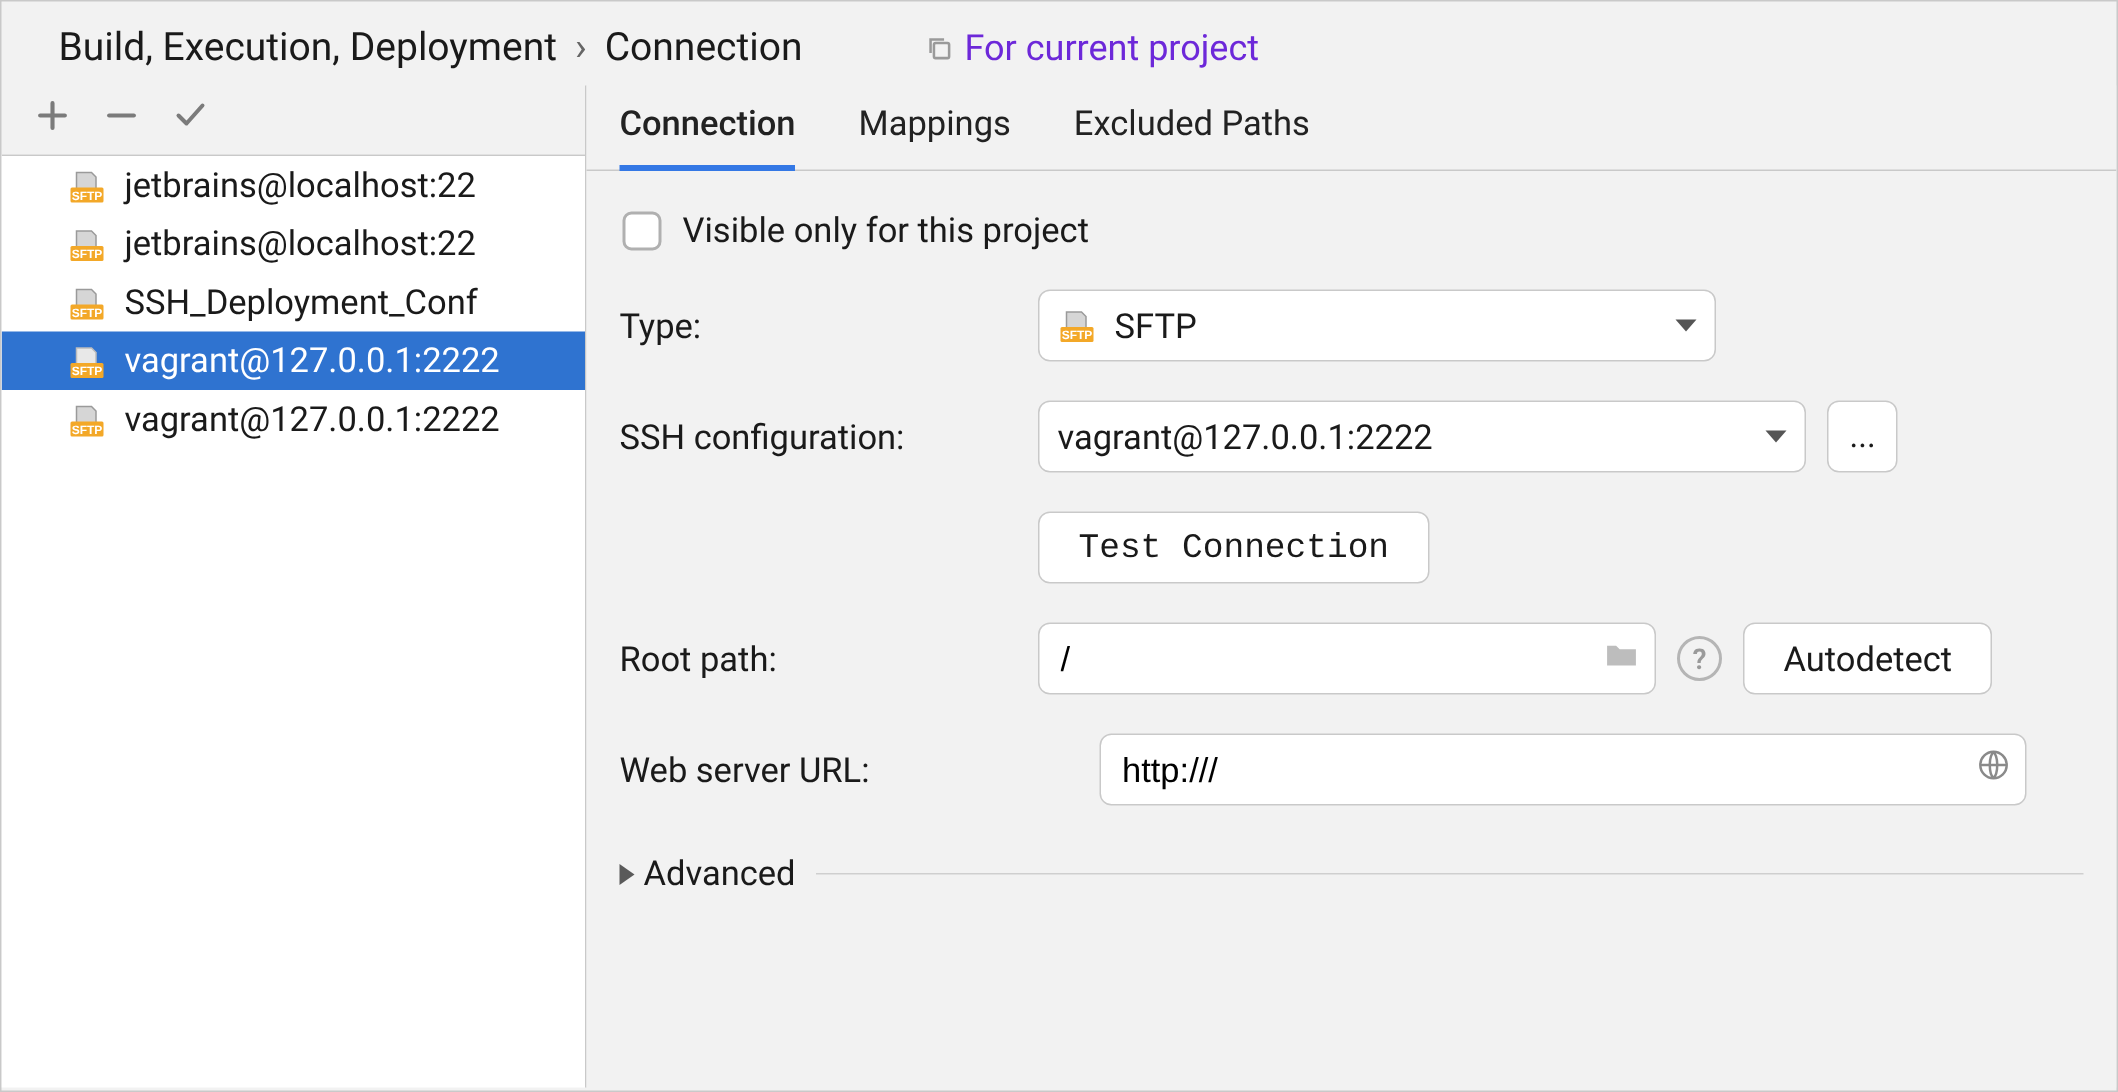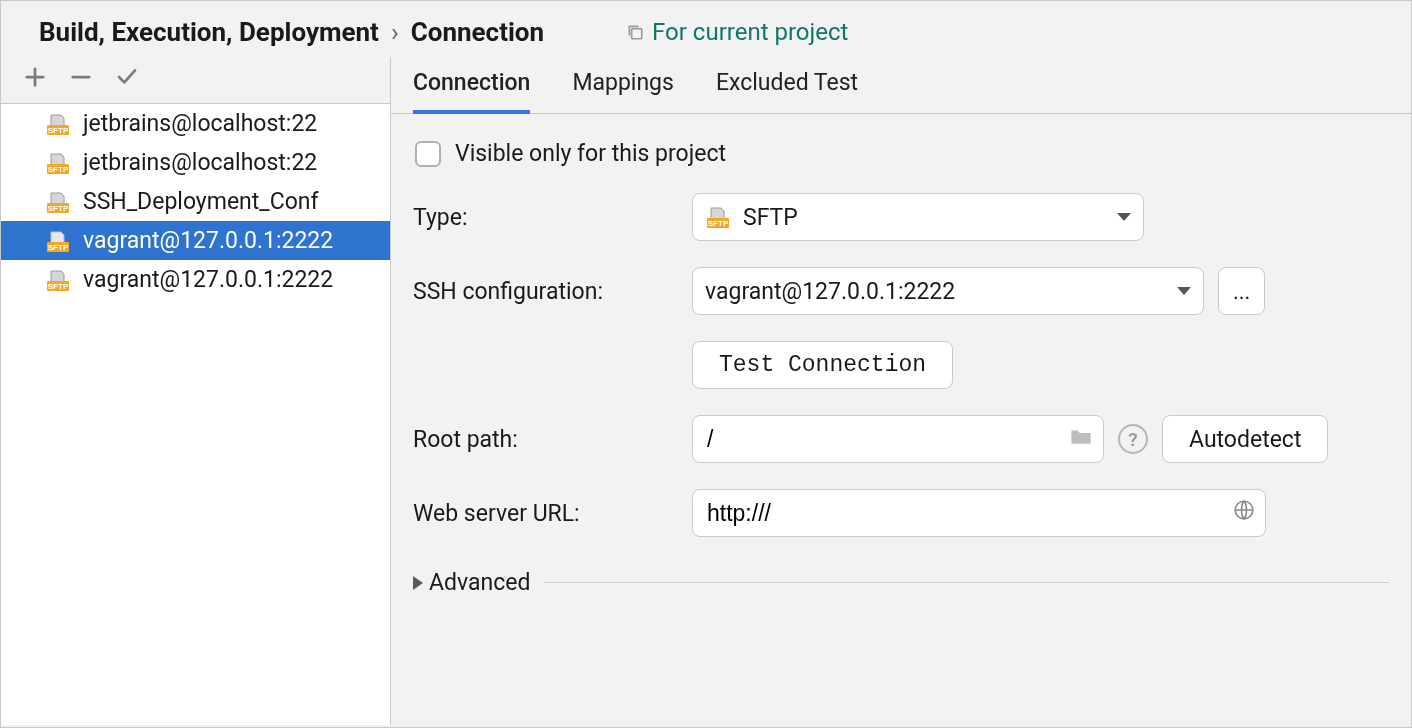--- a/index.html
+++ b/index.html
@@ -15,27 +15,27 @@
   }
 
   
   .breadcrumb-bar {
     display: flex;
     align-items: center;
     gap: 12px;
     padding: 16px 28px 10px 38px;
     font-size: 26px;
   }
-  .breadcrumb-item { font-weight: 700; }
+  .breadcrumb-item { font-weight: 400; }
   .breadcrumb-sep { color: #666; font-weight: 400; }
   .scope-note {
     display: flex;
     align-items: center;
     gap: 8px;
-    color: #0f766e;
+    color: #6d28d9;
     font-size: 24px;
     margin-left: 70px;
     font-weight: 400;
   }
   .scope-icon { width:18px; height:18px; display:inline-flex; }
 
   
   .split {
     display: flex;
     height: calc(100% - 58px);
@@ -193,21 +193,21 @@
     display: inline-flex;
     align-items: center;
     justify-content: center;
     cursor: pointer;
   }
   .btn.small { padding: 0 14px; font-size:22px; }
 
   .type-select { width: 452px; }
   .ssh-select { width: 512px; }
   .root-input { width: 412px; }
-  .url-input { width: 574px; }
+  .url-input { width: 618px; margin-left: 41px; }
 
   .help-circle {
     width: 30px; height:30px;
     border: 2px solid #b5b5b5;
     border-radius: 50%;
     display:inline-flex; align-items:center; justify-content:center;
     color:#9a9a9a; font-size:19px; font-weight:600;
   }
 
   .collapsible {
@@ -317,21 +317,21 @@
         <span>vagrant@127.0.0.1:2222</span>
       </div>
     </div>
   </div>
 
   <div class="right-pane">
 
     <div class="tabs">
       <div class="tab active">Connection</div>
       <div class="tab">Mappings</div>
-      <div class="tab">Excluded Test</div>
+      <div class="tab">Excluded Paths</div>
     </div>
 
     <div class="form">
 
       <div class="row checkbox-row">
         <div class="chk"></div>
         <span>Visible only for this project</span>
       </div>
 
       <div class="row">

